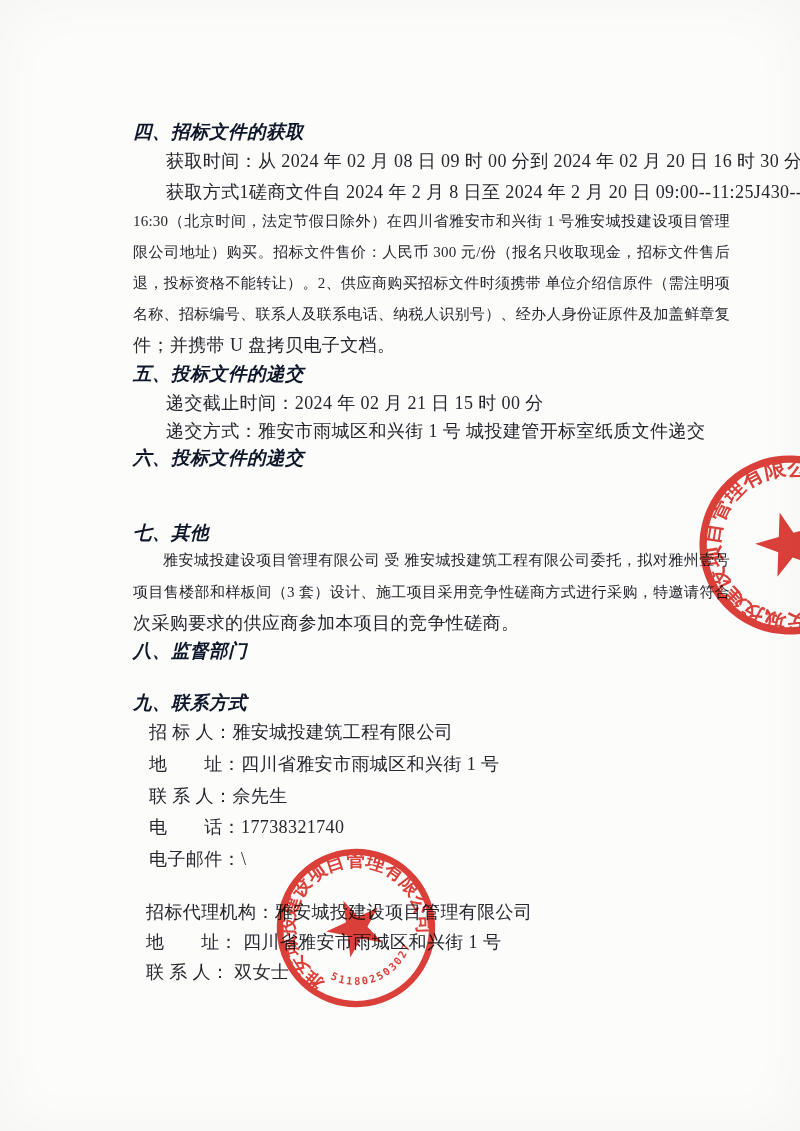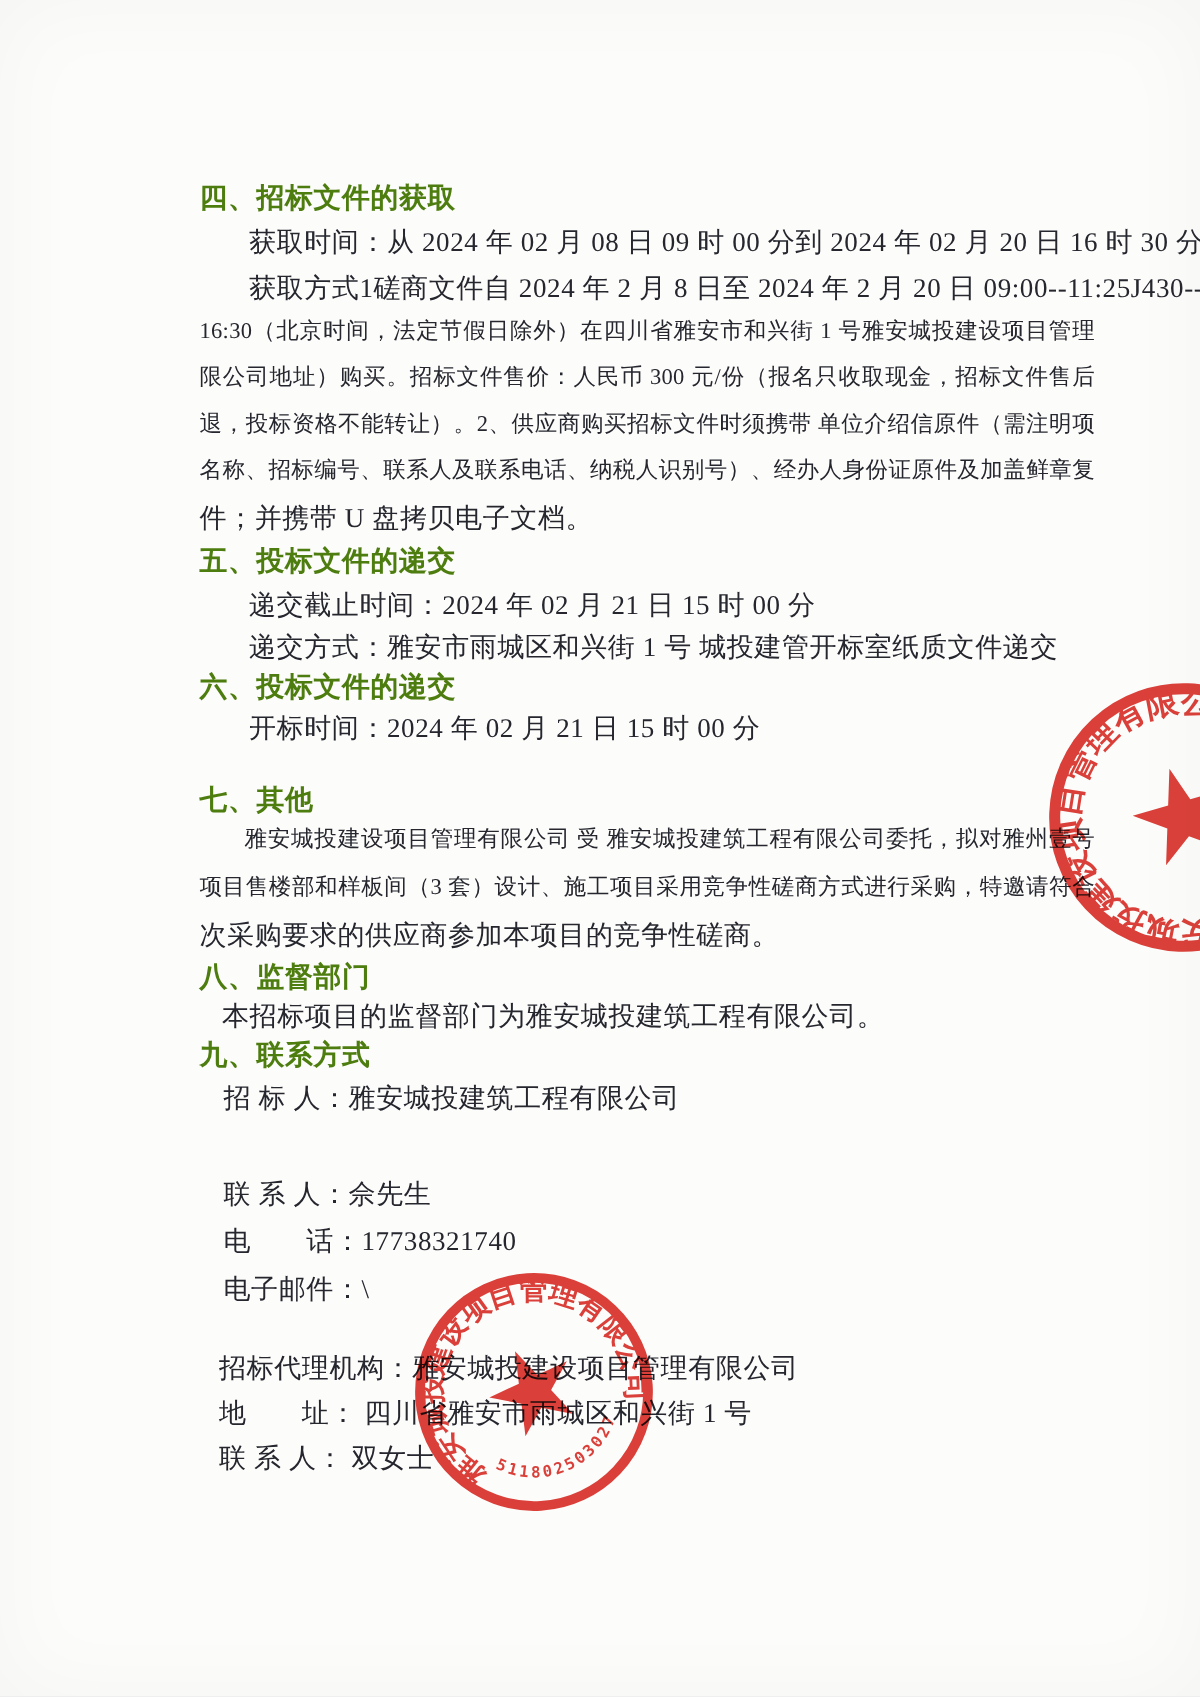--- a/index.html
+++ b/index.html
@@ -6,22 +6,22 @@
   html,body{margin:0;padding:0;background:#e8e8e8;}
   .page{
     position:relative;width:800px;height:1131px;margin:0 auto;
     background:#fcfcfa;overflow:hidden;
     font-family:"Liberation Serif","DejaVu Serif",serif;color:#25262e;
     box-shadow:inset 0 0 60px rgba(0,0,0,0.03);
   }
   .h{
     position:absolute;left:133px;margin:0;
     font-family:"Liberation Sans","DejaVu Sans",sans-serif;
-    font-size:18.5px;font-weight:700;color:#4d7c0f;
-    letter-spacing:.5px;white-space:nowrap;
+    font-size:18.5px;font-weight:700;color:#0f172a;
+    letter-spacing:.5px;white-space:nowrap;font-style:italic;
   }
   .line{
     position:absolute;font-size:18px;line-height:22px;
     white-space:nowrap;letter-spacing:.4px;
   }
   .jline{
     position:absolute;font-size:15px;line-height:22px;height:23px;
     overflow:hidden;text-align:justify;text-align-last:justify;
     letter-spacing:.2px;
   }
@@ -43,32 +43,31 @@
   <div class="jline" style="top:241px;left:133px;width:597px">限公司地址）购买。招标文件售价：人民币 300 元/份（报名只收取现金，招标文件售后不</div>
   <div class="jline" style="top:272px;left:133px;width:597px">退，投标资格不能转让）。2、供应商购买招标文件时须携带 单位介绍信原件（需注明项目</div>
   <div class="jline" style="top:303px;left:133px;width:597px">名称、招标编号、联系人及联系电话、纳税人识别号）、经办人身份证原件及加盖鲜章复印</div>
   <div class="line" style="top:334px;left:133px">件；并携带 U 盘拷贝电子文档。</div>
 
   <h2 class="h" style="top:361px">五、投标文件的递交</h2>
   <div class="line" style="top:392px;left:166px">递交截止时间：2024 年 02 月 21 日  15 时 00 分</div>
   <div class="line" style="top:420px;left:166px">递交方式：雅安市雨城区和兴街 1 号  城投建管开标室纸质文件递交</div>
 
   <h2 class="h" style="top:445px">六、投标文件的递交</h2>
-  <div class="line" style="top:474px;left:166px">开标时间：2024 年 02 月 21 日  15 时 00 分</div>
 
   <h2 class="h" style="top:520px">七、其他</h2>
   <div class="jline" style="top:549px;left:163px;width:567px">雅安城投建设项目管理有限公司 受 雅安城投建筑工程有限公司委托，拟对雅州壹号院</div>
   <div class="jline" style="top:581px;left:133px;width:597px">项目售楼部和样板间（3 套）设计、施工项目采用竞争性磋商方式进行采购，特邀请符合本</div>
   <div class="line" style="top:612px;left:133px">次采购要求的供应商参加本项目的竞争性磋商。</div>
 
   <h2 class="h" style="top:638px">八、监督部门</h2>
-  <div class="line" style="top:666px;left:148px">本招标项目的监督部门为雅安城投建筑工程有限公司。</div>
 
   <h2 class="h" style="top:690px">九、联系方式</h2>
   <div class="line" style="top:721px;left:149px">招 标 人：雅安城投建筑工程有限公司</div>
+  <div class="line" style="top:753px;left:149px">地　　址：四川省雅安市雨城区和兴街 1 号</div>
   <div class="line" style="top:785px;left:149px">联 系 人：佘先生</div>
   <div class="line" style="top:816px;left:149px">电　　话：17738321740</div>
   <div class="line" style="top:848px;left:149px">电子邮件：\</div>
 
   <div class="line" style="top:901px;left:146px">招标代理机构：雅安城投建设项目管理有限公司</div>
   <div class="line" style="top:931px;left:146px">地　　址： 四川省雅安市雨城区和兴街 1 号</div>
   <div class="line" style="top:961px;left:146px">联 系 人： 双女士</div>
 
   <svg class="stamp" style="left:256px;top:828px" width="200" height="200" viewBox="-100 -100 200 200">
     <g transform="rotate(-25)">

